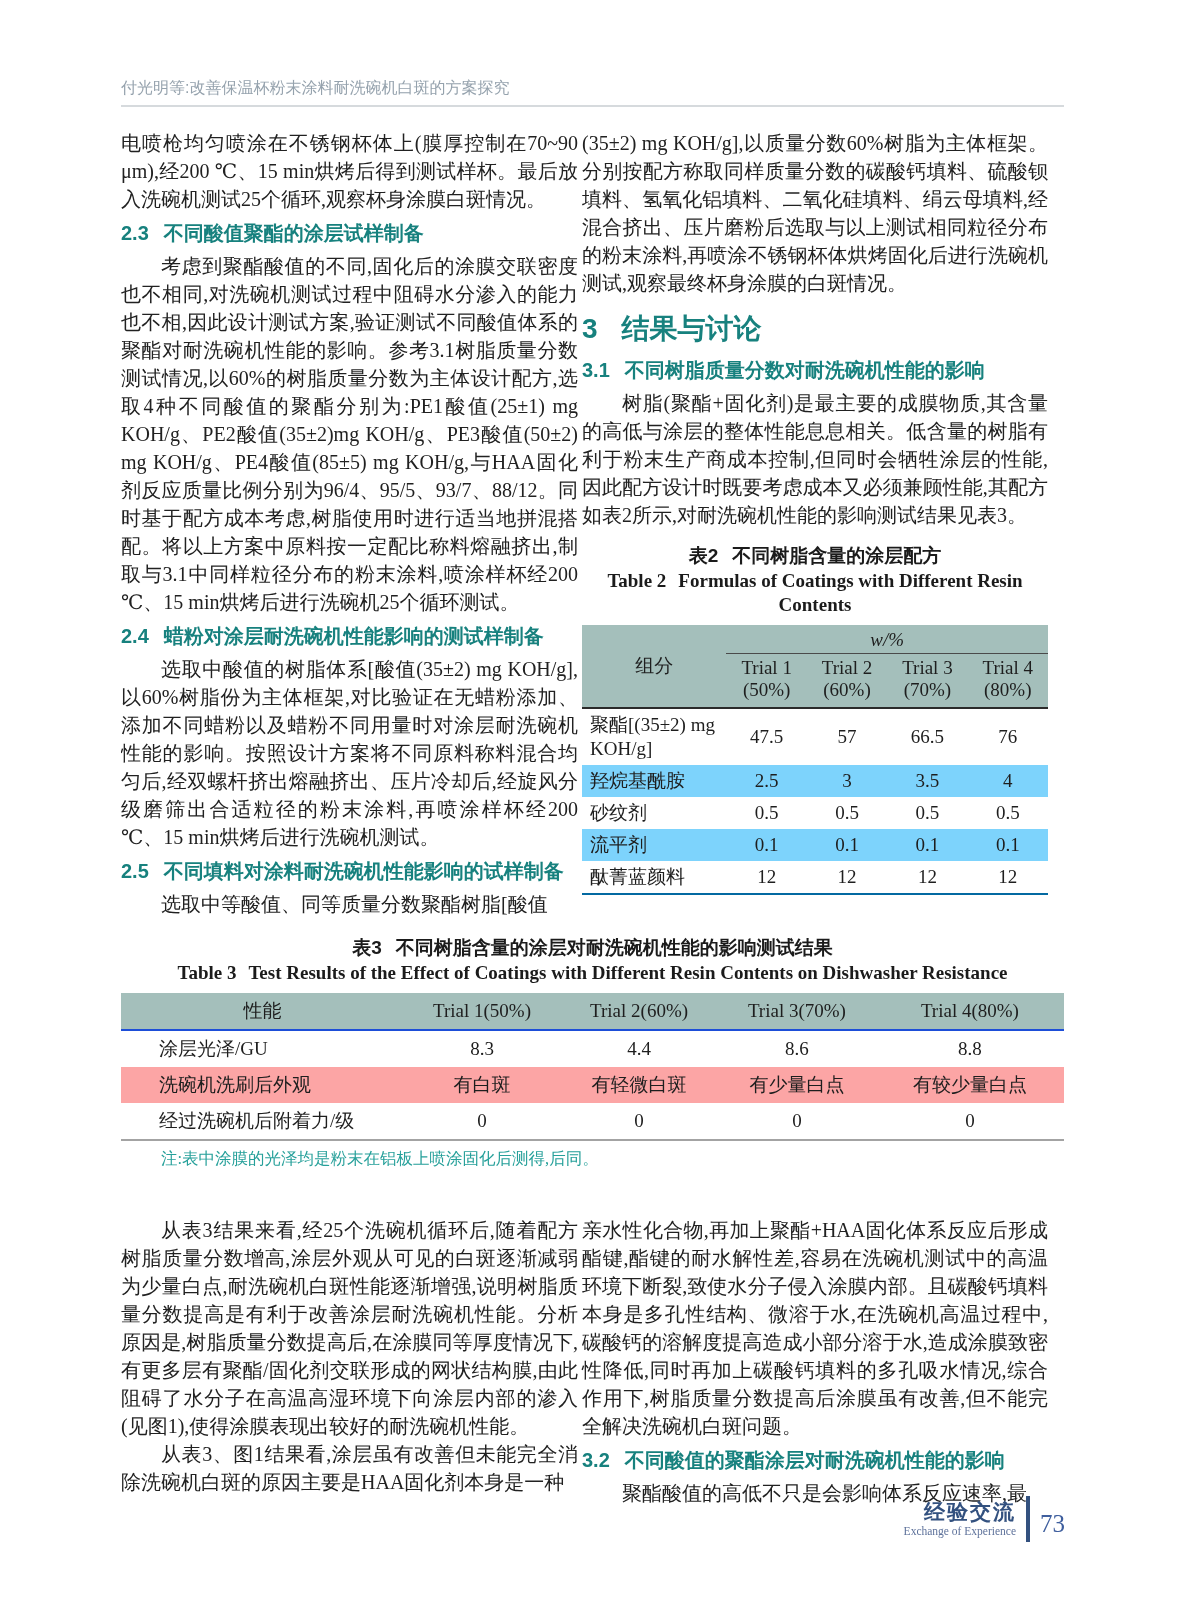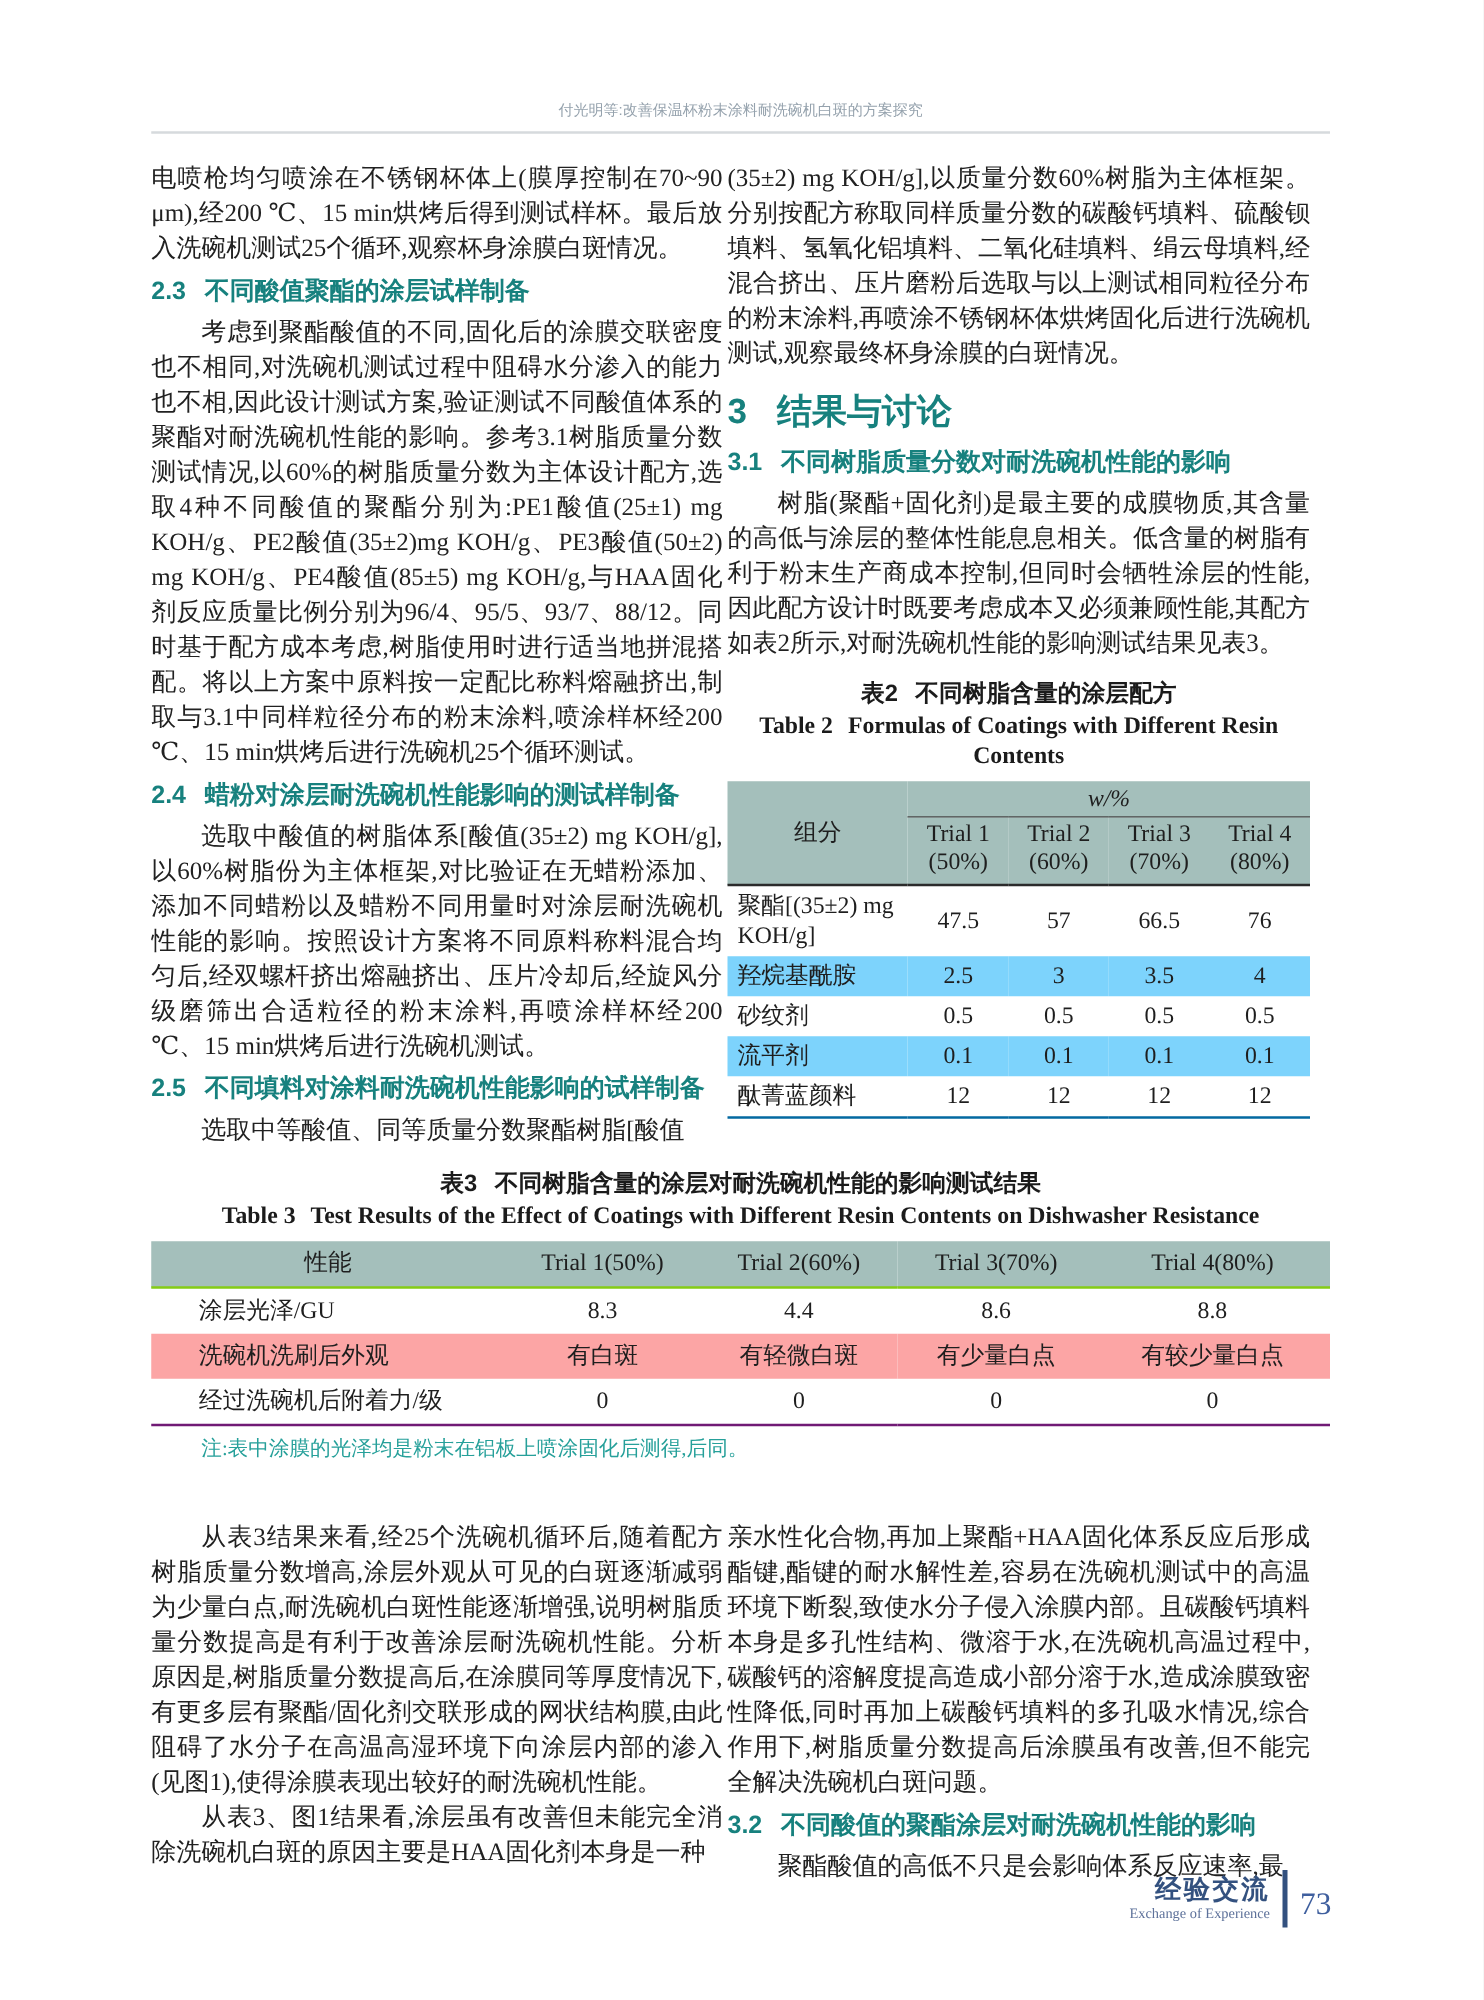--- a/index.html
+++ b/index.html
@@ -5,21 +5,21 @@
   * { margin:0; padding:0; box-sizing:border-box; }
   html,body { background:#e9e9e9; }
   .page {
     position:relative; width:1187px; height:1600px; margin:0 auto;
     background:#ffffff; overflow:hidden;
     font-family:"Liberation Serif","DejaVu Serif",serif;
     color:#212121;
   }
   .inner { padding:78px 123px 0 121px; }
   .running-head {
-    text-align:center; font-size:12px; line-height:20px; color:#95a2ad;
+    text-align:left; font-size:16px; line-height:20px; color:#95a2ad;
     font-family:"Liberation Sans","DejaVu Sans",sans-serif;
   }
   .head-rule { border-bottom:2px solid #d6dadd; margin-top:7px; }
 
   .cols { display:flex; gap:4px; margin-top:22px; }
   .top-section { height:790px; overflow:hidden; }
   .col-left { width:457px; flex:none; }
   .col-right { width:466px; flex:none; }
 
   .body-text {
@@ -71,25 +71,25 @@
   .t2 tbody tr.band { background:#7dd3fc; }
   .t2 tbody tr:last-child { border-bottom:2px solid #0369a1; }
 
   
   .t3-block { margin-top:16px; }
   .t3 { margin-top:8px; }
   .t3 col.c-first { width:30%; }
   .t3 thead th {
     background:#a4bfbb; text-align:center; padding:6px 0; line-height:24px;
   }
-  .t3 thead { border-bottom:2px solid #84cc16;padding-left:32px; }
+  .t3 thead { border-bottom:2px solid #1d4ed8;padding-left:32px; }
   .t3 tbody td { text-align:center; padding:6px 2px; line-height:24px; }
   .t3 tbody td.lbl { text-align:left; padding-left:38px; }
   .t3 tbody tr.band { background:#fca5a5; }
-  .t3 tbody tr:last-child { border-bottom:2px solid #701a75; }
+  .t3 tbody tr:last-child { border-bottom:2px solid #a3a3a3; }
   .table-note {
     margin-top:7px; padding-left:40px;
     font-size:16.5px; line-height:22px; color:#26a09a;
   }
 
   .bottom-section { margin-top:46px; }
 
   .footer {
     position:absolute; right:122px; bottom:58px;
     display:flex; align-items:center; gap:10px;

